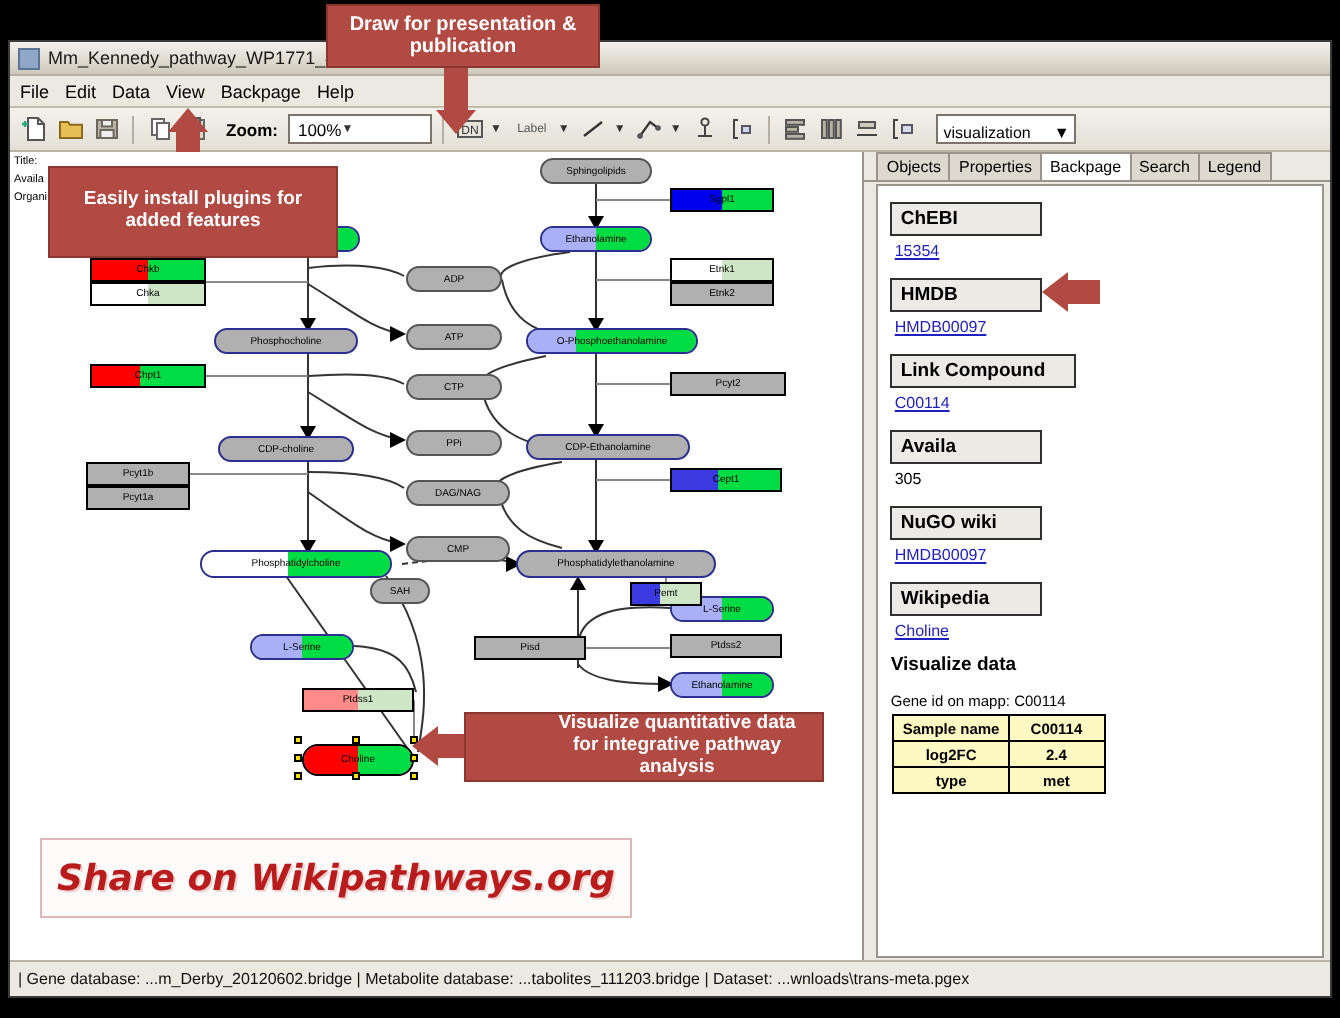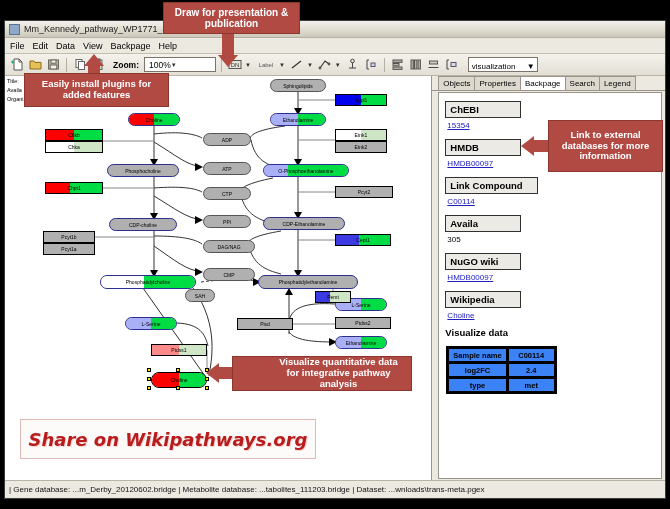--- a/index.html
+++ b/index.html
@@ -155,27 +155,27 @@
   .bp-section-title {
     font-size: 9.5px; font-weight: bold; color: #000;
     margin: 2px 0 8px 0;
   }
   .bp-caption { font-size: 7.5px; color: #000; margin: 0 0 2px 0; }
   table.exprtab {
     border-collapse: collapse;
     margin-left: 1px;
   }
   table.exprtab td {
-    border: 3px solid #000000;
+    border: 1px solid #000000;
     font-size: 7.5px;
     font-weight: bold;
     color: #000;
     text-align: center;
     padding: 1.5px 4px;
-    background: #3b82f6;
+    background: #fef9c3;
   }
   table.exprtab td.k { min-width: 56px; }
   table.exprtab td.v { min-width: 48px; }
   
   #statusbar {
     position: absolute; left: 0; bottom: 0;
     width: 100%; height: 18px;
     background: #ece9e1;
     border-top: 1px solid #b9b3a6;
     display: flex; align-items: center;
@@ -654,20 +654,21 @@
           <div class="bp-header">Availa</div>
           <span class="bp-plain">305</span>
 
           <div class="bp-header">NuGO wiki</div>
           <a class="bp-link" href="#">HMDB00097</a>
 
           <div class="bp-header">Wikipedia</div>
           <a class="bp-link" href="#">Choline</a>
 
           <div class="bp-section-title">Visualize data</div>
+          <div class="bp-caption">Gene id on mapp: C00114</div>
 
           <table class="exprtab">
             <tbody>
                 <tr>
               <td class="k">Sample name</td>
               <td class="v">C00114</td>
             </tr>
             <tr>
               <td class="k">log2FC</td>
               <td class="v">2.4</td>
@@ -686,29 +687,26 @@
       <span class="stxt">| Gene database:  ...m_Derby_20120602.bridge | Metabolite database:  ...tabolites_111203.bridge | Dataset:  ...wnloads\trans-meta.pgex</span>
     </div>
   </div>
 
   <div class="callout" style="left:163px;top:2px;width:137px;height:32px;font-size:10px;">
     <span>Draw for presentation &amp; publication</span>
   </div>
   <div class="stem" style="left:222px;top:34px;width:12px;height:22px;"></div>
   <div class="arrow-down" style="left:218px;top:55px;"></div>
 
-  <div class="callout" style="left:24px;top:73px;width:145px;height:34px;font-size:9.5px;">
+  <div class="callout" style="left:24px;top:83px;width:145px;height:46px;font-size:9.5px;">
     <span>Easily install plugins for added features</span>
   </div>
   <div class="stem" style="left:88px;top:64px;width:12px;height:12px;"></div>
   <div class="arrow-up" style="left:84px;top:54px;"></div>
 
-  <div class="callout" style="left:548px;top:120px;width:115px;height:52px;font-size:9.5px;">
-    <span>Link  to external databases  for more information</span>
-  </div>
   <div class="stem" style="left:533px;top:140px;width:17px;height:12px;"></div>
   <div class="arrow-left" style="left:521px;top:136px;"></div>
 
   <div class="callout" style="left:232px;top:356px;width:180px;height:35px;font-size:9.5px;padding-left:39px;">
     <span>Visualize quantitative data  for integrative pathway analysis</span>
   </div>
   <div class="stem" style="left:218px;top:367px;width:16px;height:12px;"></div>
   <div class="arrow-left" style="left:206px;top:363px;"></div>
 
   <div id="share-box">

